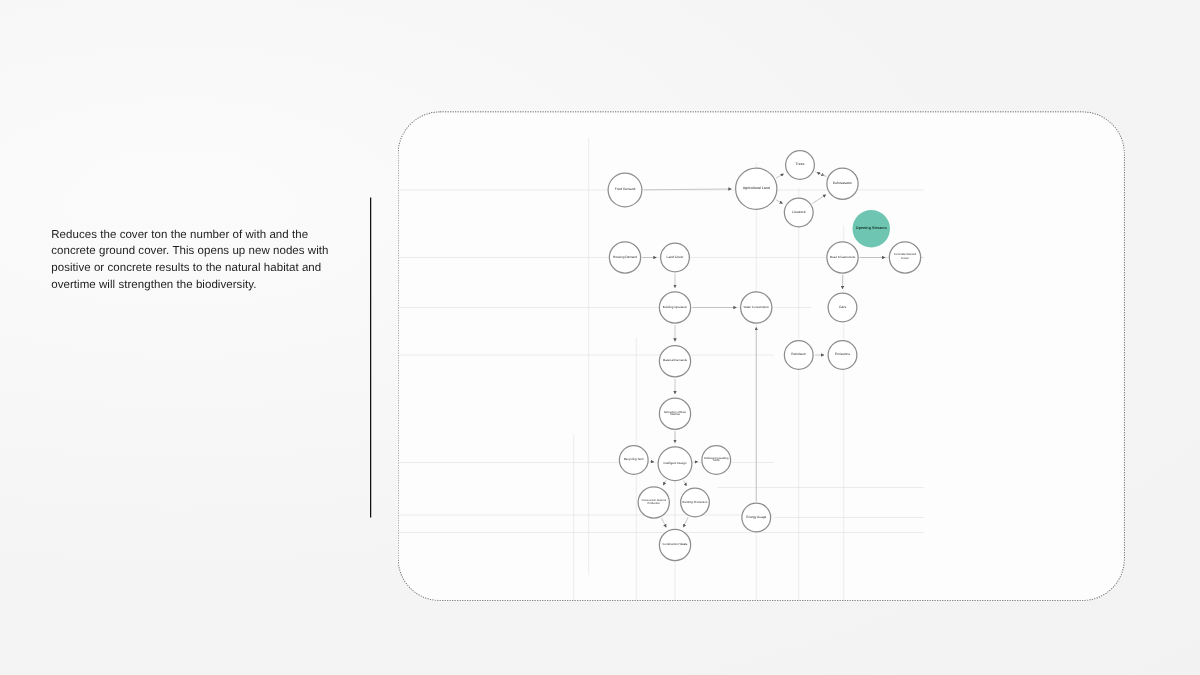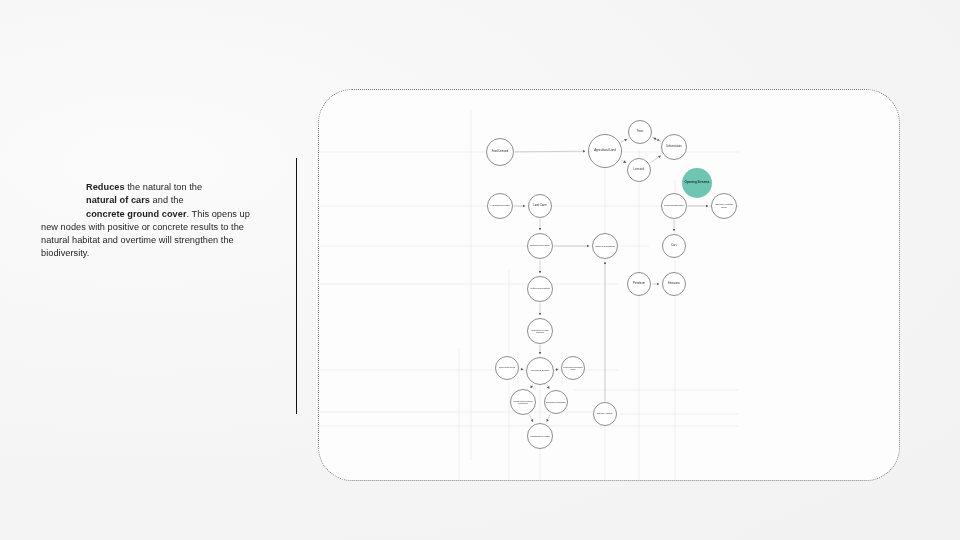--- a/index.html
+++ b/index.html
@@ -16,21 +16,21 @@
       radial-gradient(120% 100% at 15% 30%, #fbfbfb 0%, #f4f4f4 60%, #f2f2f2 100%);
   }
   
   #left-text{
     position:absolute;
     left:41px;top:181px;width:222px;
     font-size:9.2px;line-height:13.3px;
     color:#1d1d1f;
     letter-spacing:.005em;
   }
-  #left-text b{font-weight:bold;margin-left:45px;}
+  #left-text b{font-weight:normal;}
   #divider{
     position:absolute;
     left:296px;top:158px;width:1px;height:256px;
     background:#111;
   }
   
   #frame{
     position:absolute;
     left:318px;top:89px;width:580px;height:390px;
     border:1.5px dotted #7b7b7b;
@@ -67,21 +67,21 @@
     font-weight:bold;
     box-shadow:none;
     z-index:4;
   }
 </style>
 </head>
 <body>
 
 <div id="slide">
 
-  <div id="left-text"><b>Reduces</b><span> the natural ton the </span><b>natural of cars</b><span> and the </span><b>concrete ground cover</b><span>. This opens up new nodes with positive or concrete results to the natural habitat and overtime will strengthen the biodiversity.</span></div>
+  <div id="left-text"><b>Reduces</b><span> the cover ton the </span><b>number of with</b><span> and the </span><b>concrete ground cover</b><span>. This opens up new nodes with positive or concrete results to the natural habitat and overtime will strengthen the biodiversity.</span></div>
   <div id="divider"></div>
 
   <div id="frame">
     <div id="canvas">
         <svg width="580" height="390">
           <defs>
             <marker id="ah" viewBox="0 0 6 6" refX="5" refY="3" markerWidth="4" markerHeight="4" orient="auto">
               <path d="M0 0 L6 3 L0 6 z" fill="#4a4a4a"></path>
             </marker>
           </defs>

